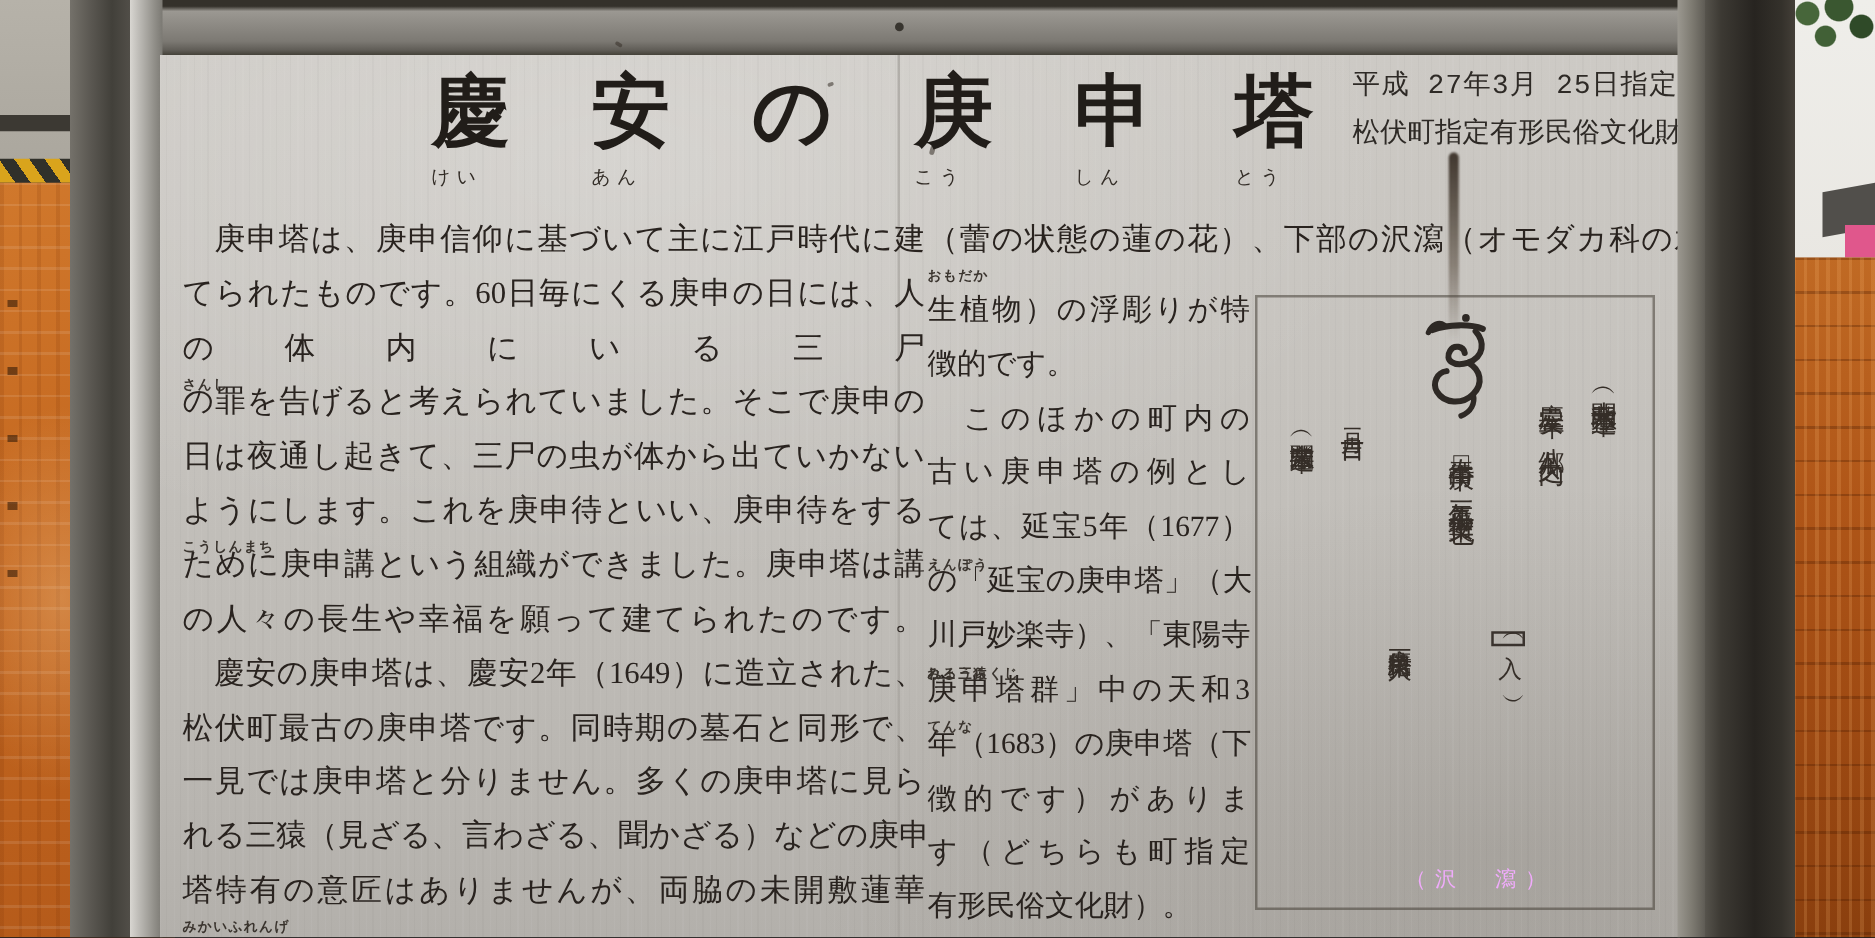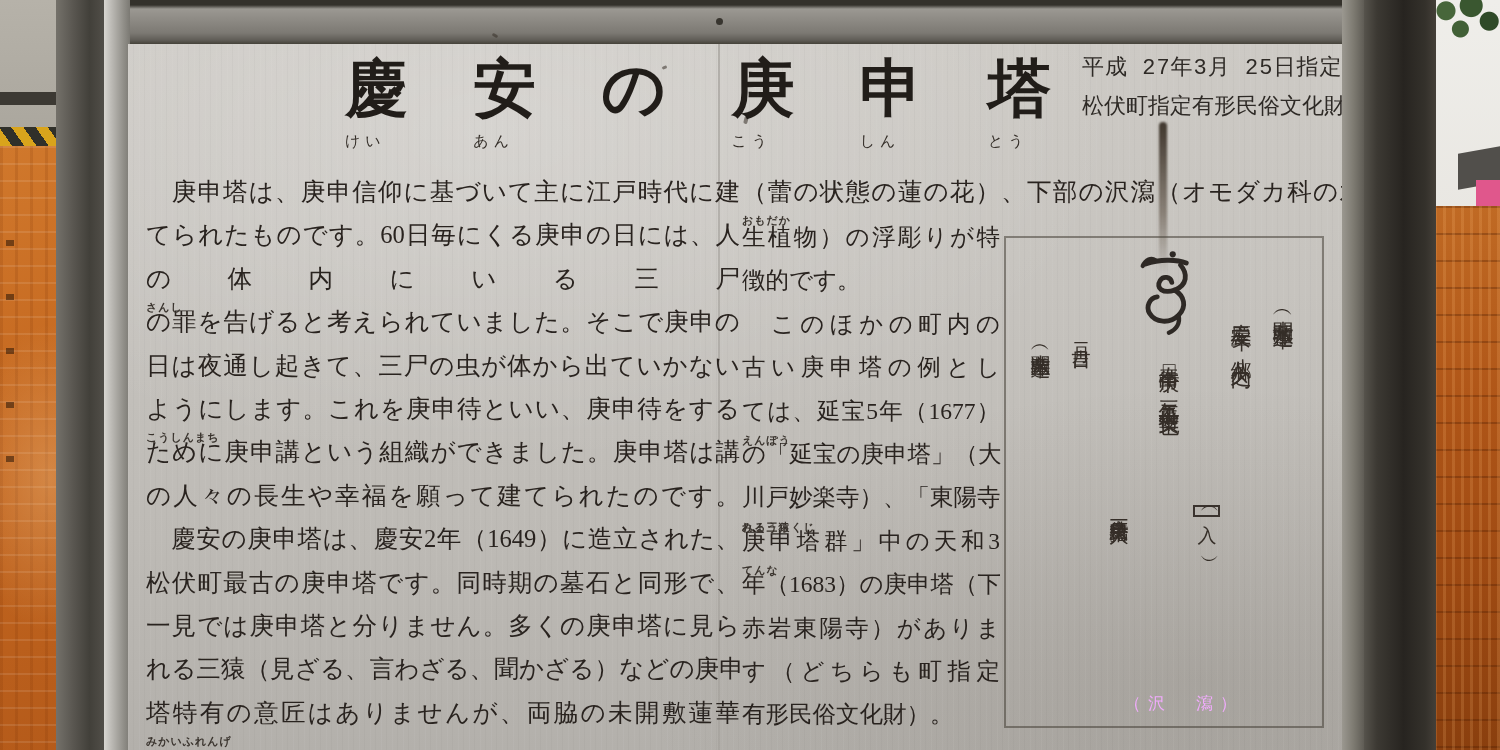--- a/index.html
+++ b/index.html
@@ -73,21 +73,21 @@
   .title-row span,.title-row ruby{position:static;}
   .title-row rt{font-size:15px;font-weight:normal;letter-spacing:5px;color:#332d27;}
 
   .designation{left:1082px;top:52px;width:290px;color:#2e2a26;}
   .designation div{position:static;}
   .desig-1{font-size:22px;letter-spacing:1px;font-family:Liberation Mono, monospace;}
   .desig-2{font-size:22px;margin-top:9px;}
 
   .left-col{left:146px;top:170px;width:594px;}
   .right-wide{left:742px;top:170px;width:622px;}
-  .right-narrow{left:742px;top:216px;width:258px;}
+  .right-narrow{left:742px;top:227px;width:258px;}
   .jp-line{position:static;display:block;height:43.4px;line-height:43.4px;font-size:24.6px;
     color:#29231f;text-align:justify;text-align-last:justify;white-space:nowrap;}
   .right-narrow .jp-line{font-size:23.5px;}
   .jp-line.no-stretch{text-align-last:left;}
   .jp-line rt{font-size:11px;letter-spacing:1px;color:#3a342e;font-weight:bold;}
   .jp-line span,.jp-line ruby{position:static;}
 
   
   .insc-box{left:1004px;top:236px;width:320px;height:492px;border:2px solid rgba(70,63,55,0.55);}
   .vcol{writing-mode:vertical-rl;text-orientation:mixed;color:#352e28;line-height:1.1;}
@@ -169,21 +169,21 @@
   <div class="right-narrow">
     <div class="jp-line"><span>生植物）の浮彫りが特</span></div>
     <div class="jp-line no-stretch"><span>徴的です。</span></div>
     <div class="jp-line"><span>　このほかの町内の</span></div>
     <div class="jp-line"><span>古い庚申塔の例とし</span></div>
     <div class="jp-line"><span>ては、</span><ruby>延宝<rt>えんぽう</rt></ruby><span>5年（1677）</span></div>
     <div class="jp-line"><span>の「延宝の庚申塔」（大</span></div>
     <div class="jp-line"><span>川戸</span><ruby>妙楽寺<rt>みょうらくじ</rt></ruby><span>）、「</span><ruby>東陽寺<rt>れる三猿</rt></ruby></div>
     <div class="jp-line"><span>庚申塔群」中の</span><ruby>天和<rt>てんな</rt></ruby><span>3</span></div>
     <div class="jp-line"><span>年（1683）の庚申塔（下</span></div>
-    <div class="jp-line"><span>赤岩東陽寺）がありま</span></div>
+    <div class="jp-line"><span>徴的です）がありま</span></div>
     <div class="jp-line"><span>す（どちらも町指定</span></div>
     <div class="jp-line no-stretch"><span>有形民俗文化財）。</span></div>
   </div>
 
   <div class="insc-box">
     <svg class="bonji" viewBox="0 0 60 94" fill="none" stroke="#2e2925" stroke-linecap="round">
       <circle cx="38" cy="6" r="3.2" fill="#2e2925" stroke="none"></circle>
       <path d="M7,18 C10,11 16,9 20,12" stroke-width="4.5"></path>
       <path d="M10,16 C24,11 42,11 52,15" stroke-width="5"></path>
       <path d="M46,17 C54,26 53,38 40,43 C28,47 20,41 25,33 C28,28 36,29 37,35" stroke-width="5"></path>

